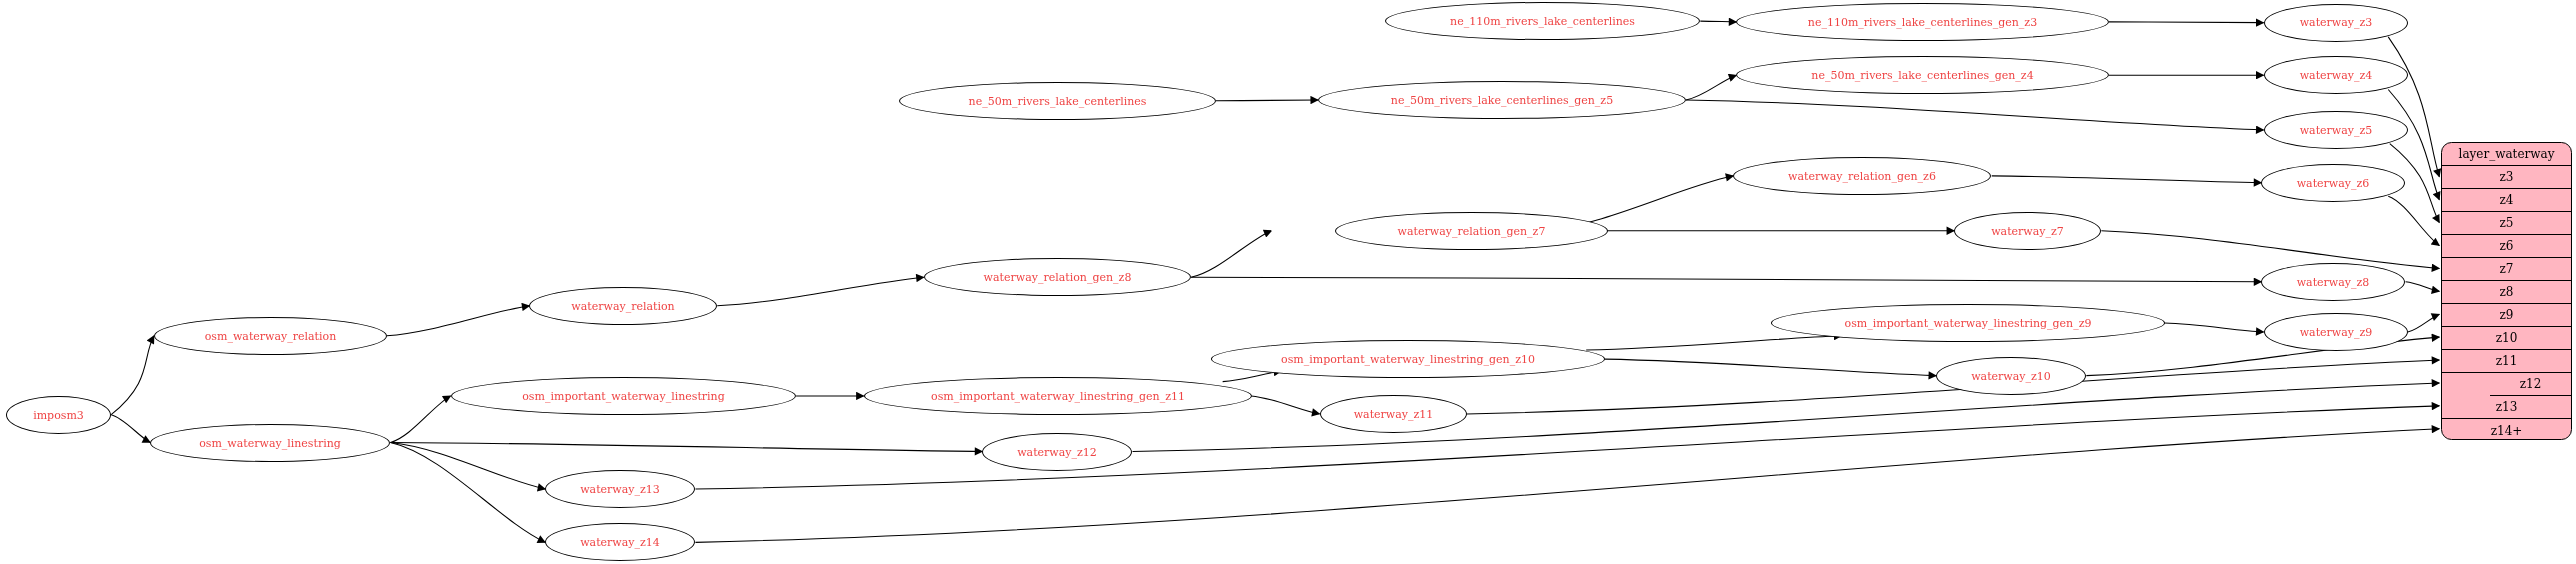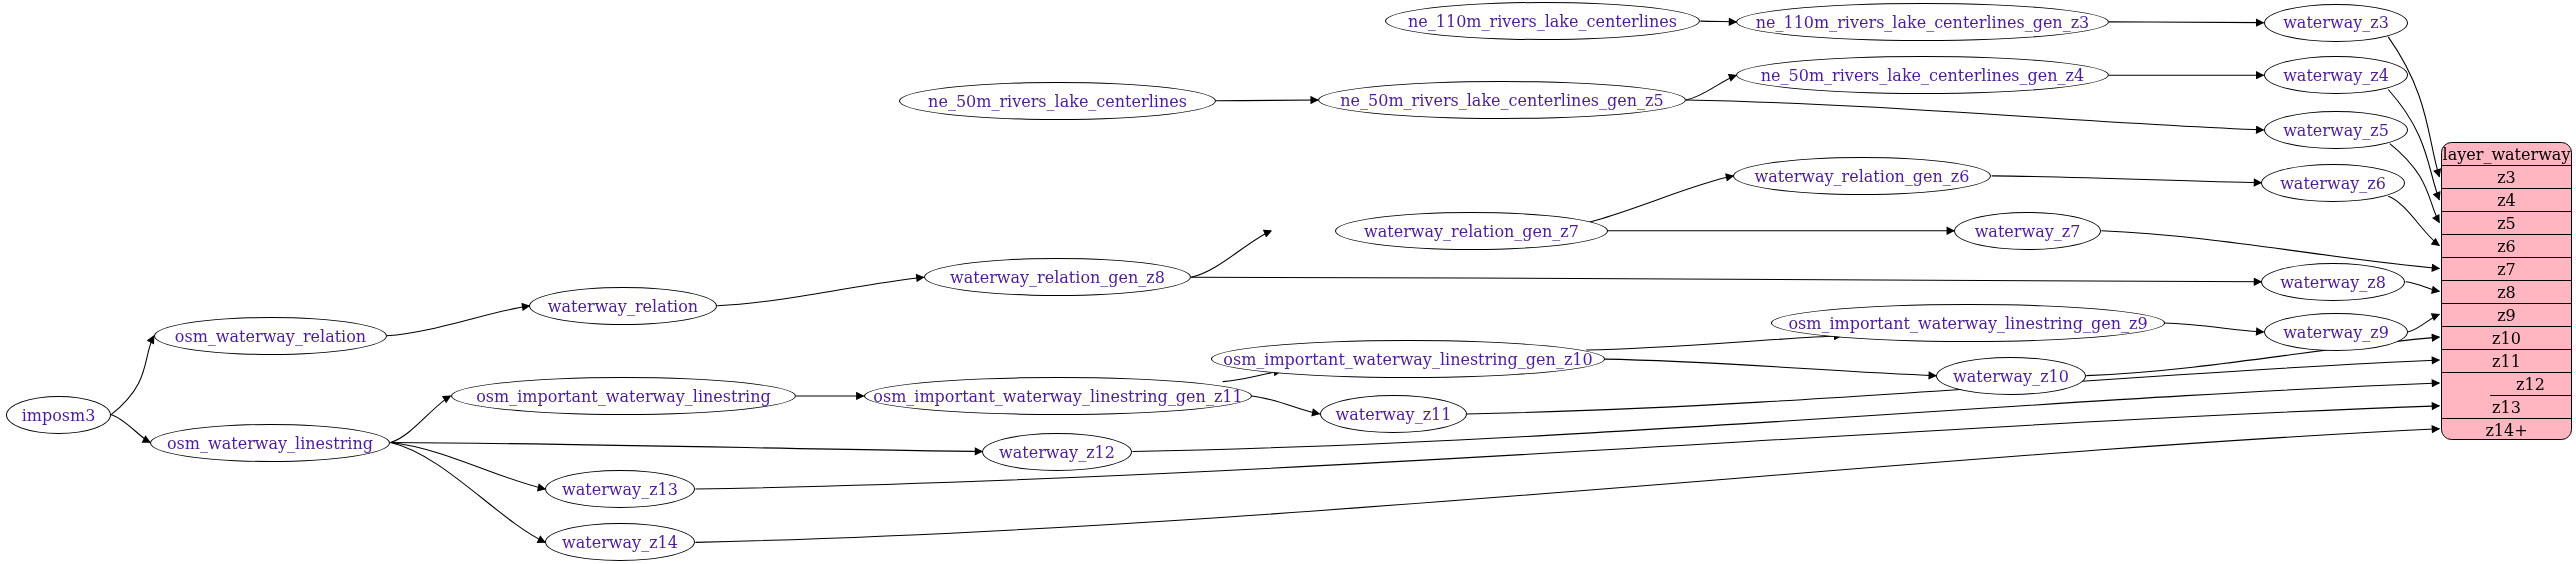--- a/index.html
+++ b/index.html
@@ -10,30 +10,30 @@
     font-family:"DejaVu Serif", serif;
     overflow:hidden;
   }
   #edges{position:absolute;left:0;top:0;}
   .node{
     position:absolute;
     border:1.1px solid #000000;
     border-radius:50%;
     background:#ffffff;
     display:flex;align-items:center;justify-content:center;
-    font-size:16px;color:#4c1d95;white-space:nowrap;
+    font-size:11px;color:#ef4444;white-space:nowrap;
     box-sizing:border-box;
   }
   #layer-table{
     position:absolute;
     box-sizing:border-box;
     border:1.2px solid #000000;
     border-radius:10.5px;
     overflow:hidden;
-    font-size:16px;color:#000000;
+    font-size:12px;color:#000000;
   }
   #layer-table .trow{
     display:flex;align-items:center;justify-content:center;
     box-sizing:border-box;
     border-bottom:0.9px solid #000000;
   }
   #layer-table .trow:last-child{border-bottom:none;}
 </style>
 </head>
 <body>

